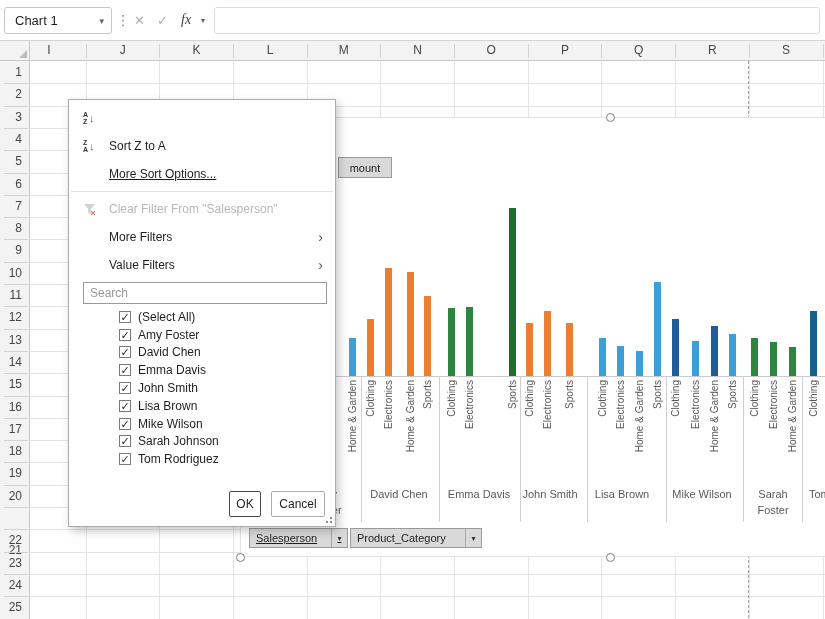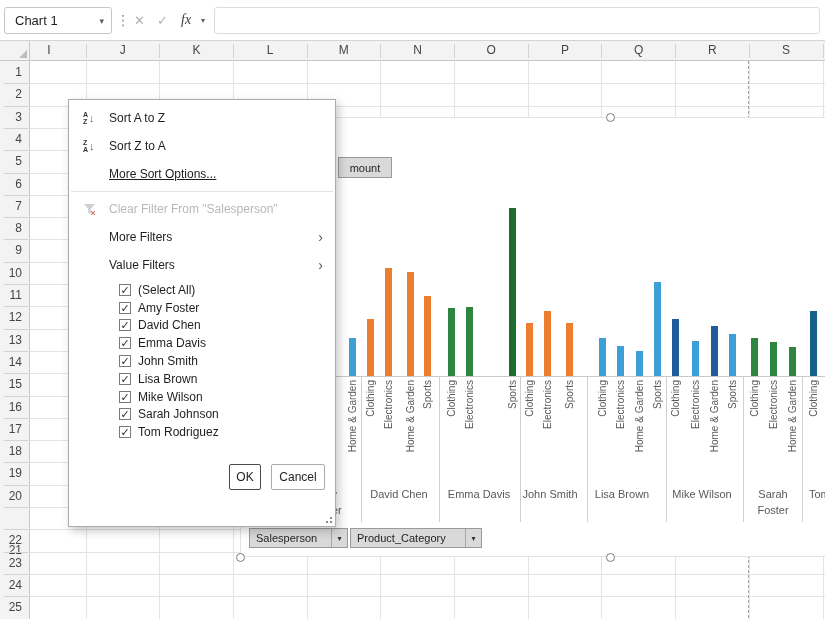--- a/index.html
+++ b/index.html
@@ -39,21 +39,21 @@
   .bar{position:absolute;width:7px;}
   .cat-label{position:absolute;transform-origin:0 0;transform:rotate(-90deg) translateX(-100%);white-space:nowrap;font-size:10px;line-height:11px;color:#595959;}
   .grp-label{position:absolute;width:90px;text-align:center;font-size:11px;line-height:16px;color:#595959;}
   .sep{position:absolute;width:1px;background:#d0d0d0;}
   #axisline{position:absolute;left:40px;top:258px;width:700px;height:1px;background:#c9c9c9;}
   .field-btn{position:absolute;height:20px;background:#d9d9d9;border:1px solid #9a9a9a;box-sizing:border-box;display:flex;align-items:center;font-size:11px;color:#1f1f1f;}
   .field-btn .fb-label{flex:1;padding:0 6px;white-space:nowrap;overflow:hidden;}
   .field-btn .fb-arrow{width:15px;text-align:center;font-size:8px;color:#333;border-left:1px solid #a8a8a8;align-self:stretch;display:flex;align-items:center;justify-content:center;}
   #value-btn{left:97px;top:39px;width:54px;height:21px;justify-content:center;}
   #value-btn .fb-label{padding:0 4px;flex:none;}
-  #fb-sales{left:8px;top:410px;width:99px;}
+  #fb-sales{left:8px;top:410px;width:99px;text-decoration:underline;}
   #fb-prod{left:109px;top:410px;width:132px;}
   
   .handle{position:absolute;width:9px;height:9px;border-radius:50%;background:#fff;border:1px solid #7d7d7d;box-sizing:border-box;z-index:5;}
   
   #menu{position:absolute;left:68px;top:99px;width:268px;height:428px;background:#fff;border:1px solid #ababab;box-sizing:border-box;box-shadow:3px 4px 9px rgba(0,0,0,.22);z-index:10;padding-top:4px;}
   .menu-item{display:flex;align-items:center;height:28px;padding:0 8px 0 14px;font-size:12px;color:#1e1e1e;}
   .menu-item .mi-icon{width:26px;display:flex;align-items:center;}
   .menu-item .mi-label{flex:1;white-space:nowrap;}
   .menu-item .mi-chev{font-size:14px;color:#555;padding-right:4px;}
   .menu-item.disabled{color:#b8b8b8;}
@@ -302,21 +302,20 @@
 
 <div id="menu">
   <div class="menu-item">
     <span class="mi-icon sort-icon">
       <span class="letters">
           <i>A</i>
           <i>Z</i>
         </span>
       <span class="arrow">↓</span>
     </span>
-    <span class="mi-label">Sort A to Z</span>
   </div>
   <div class="menu-item">
     <span class="mi-icon sort-icon">
       <span class="letters">
           <i>Z</i>
           <i>A</i>
         </span>
       <span class="arrow">↓</span>
     </span>
     <span class="mi-label">Sort Z to A</span>
@@ -338,20 +337,21 @@
   <div class="menu-item">
     <span class="mi-icon"></span>
     <span class="mi-label">More Filters</span>
     <span class="mi-chev">›</span>
   </div>
   <div class="menu-item">
     <span class="mi-icon"></span>
     <span class="mi-label">Value Filters</span>
     <span class="mi-chev">›</span>
   </div>
+  <input id="search" type="text" placeholder="Search" style="">
   <div id="checklist">
       <div class="chk-row">
         <div class="chk-box">✓</div>
         <span>(Select All)</span>
       </div>
       <div class="chk-row">
         <div class="chk-box">✓</div>
         <span>Amy Foster</span>
       </div>
       <div class="chk-row">

